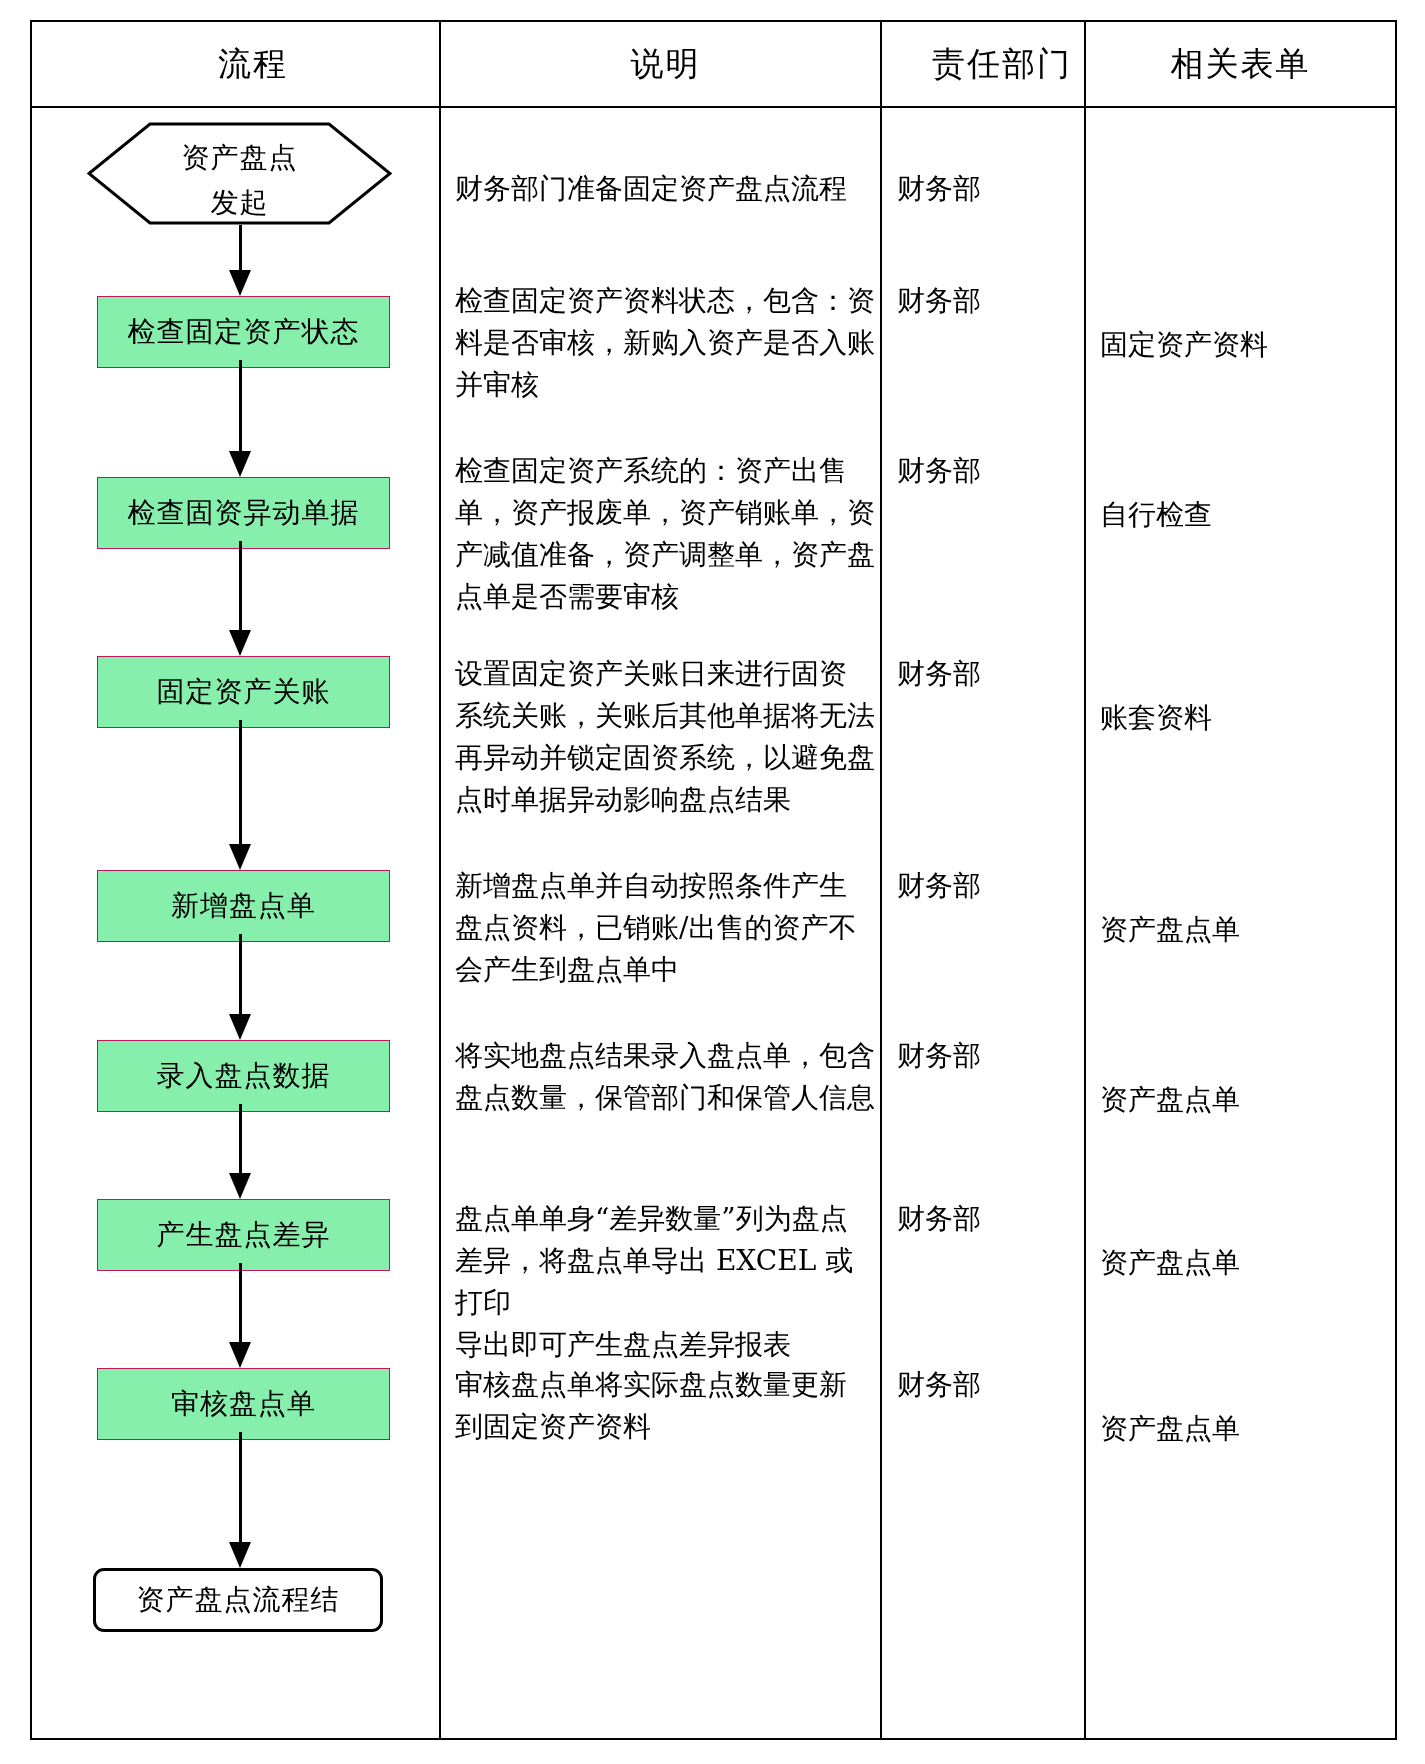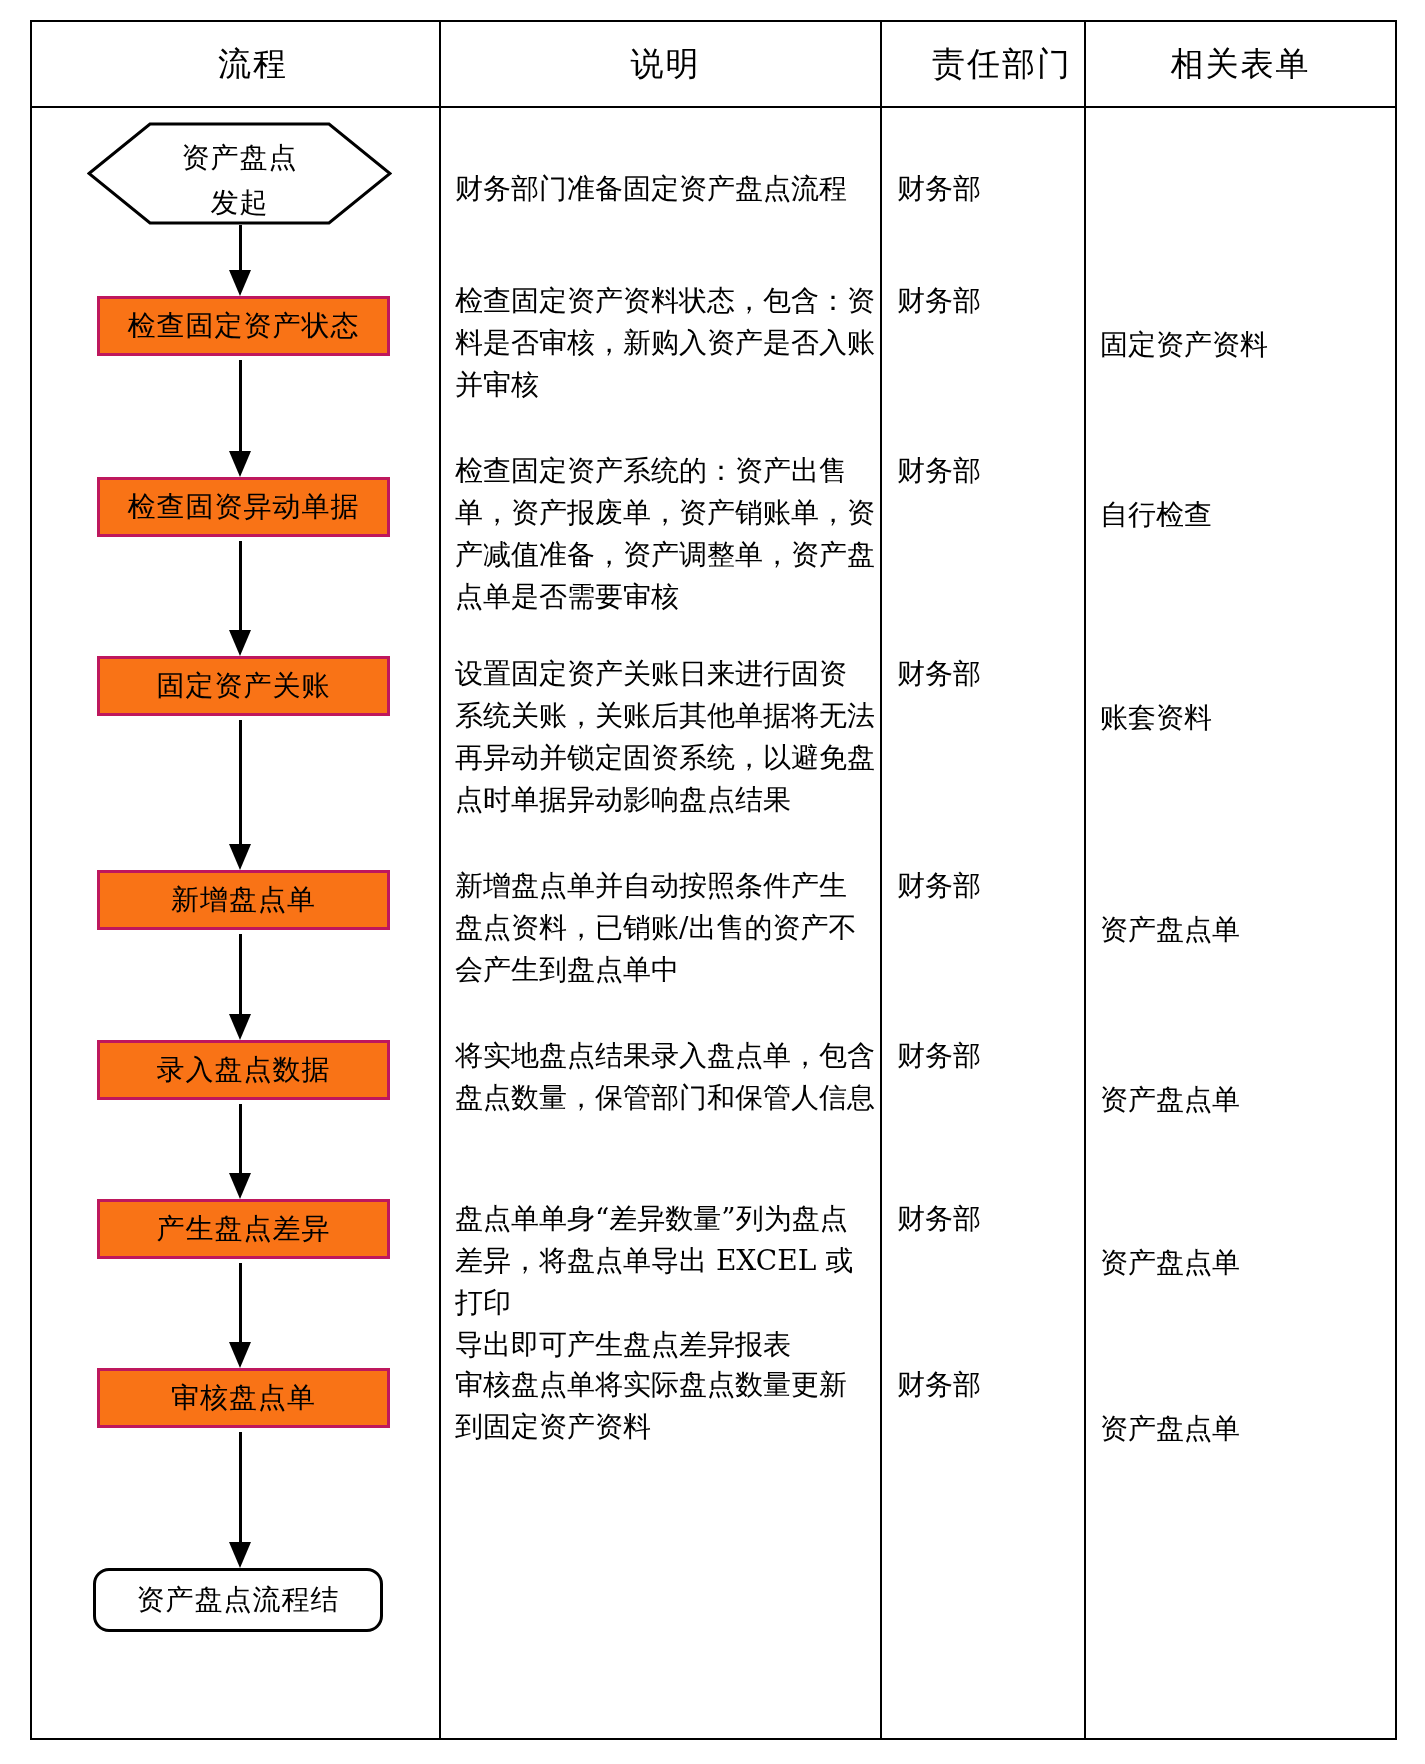--- a/index.html
+++ b/index.html
@@ -37,28 +37,28 @@
 
   
   .hexagon-wrap { position:absolute; left:87px; top:122px; width:305px; height:104px; }
   .hexagon-wrap svg { position:absolute; left:0; top:0; }
   .hex-label {
     position:absolute; left:0; top:6px; width:100%; height:100%;
     display:flex; flex-direction:column; align-items:center; justify-content:center;
     font-size:28px; line-height:45px; letter-spacing:1px; text-align:center;
   }
   .step-box {
-    position:absolute; left:97px; width:293px; height:60px;
-    border:3px solid #be185d; background:#f97316;
+    position:absolute; left:97px; width:293px; height:72px;
+    border:1px solid #be185d; background:#86efac;
     display:flex; align-items:center; justify-content:center;
     font-size:28px; letter-spacing:1px;
   }
   .end-box {
     position:absolute; left:93px; top:1568px; width:290px; height:64px;
-    border:3px solid #000; border-radius:16px; background:#fff;
+    border:3px solid #000; border-radius:11px; background:#fff;
     display:flex; align-items:center; justify-content:center;
     font-size:28px; letter-spacing:1px;
   }
   
   .arrow { position:absolute; left:229px; width:22px; }
   .arrow .stem {
     position:absolute; left:9.5px; top:0; bottom:24px; width:3px; background:#000;
   }
   .arrow .head {
     position:absolute; left:0; bottom:0;

